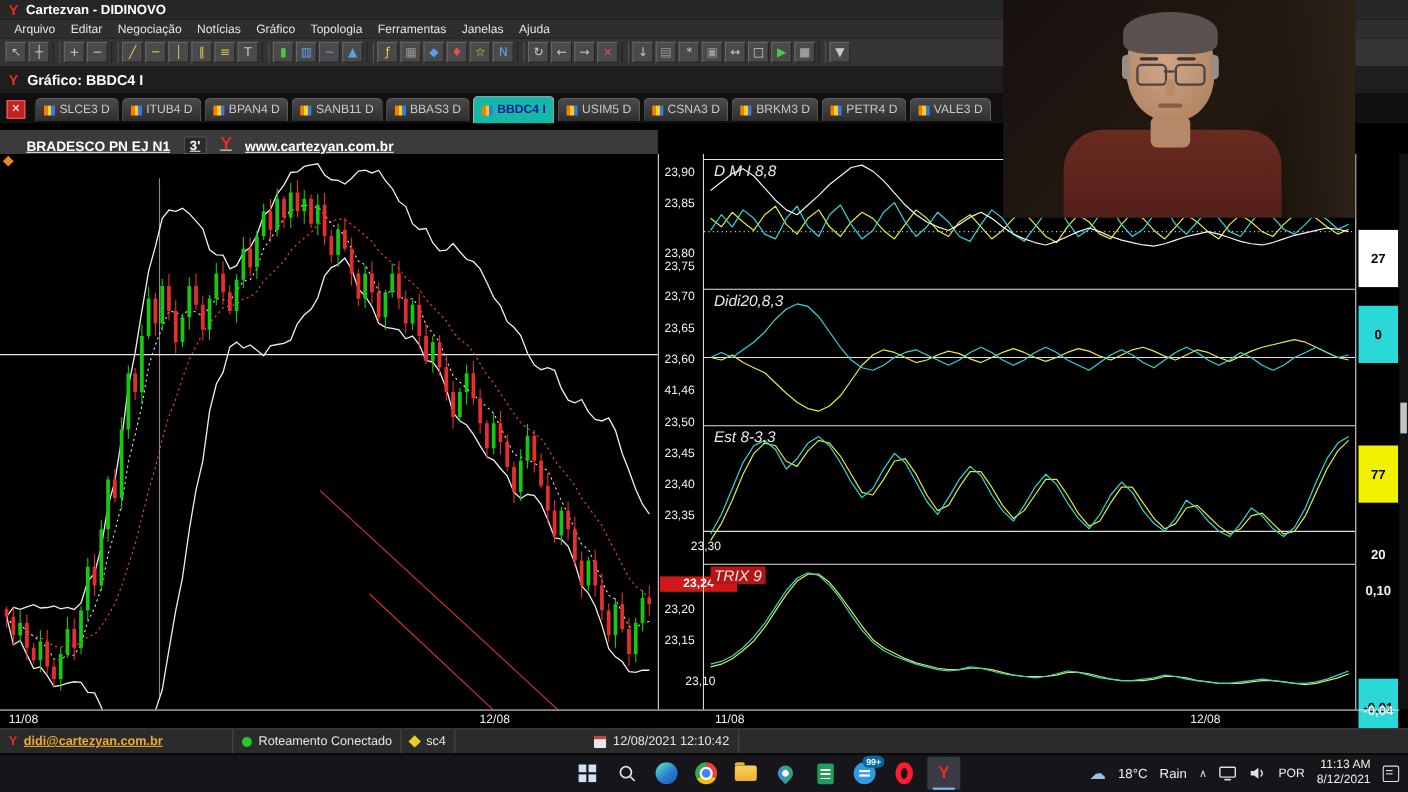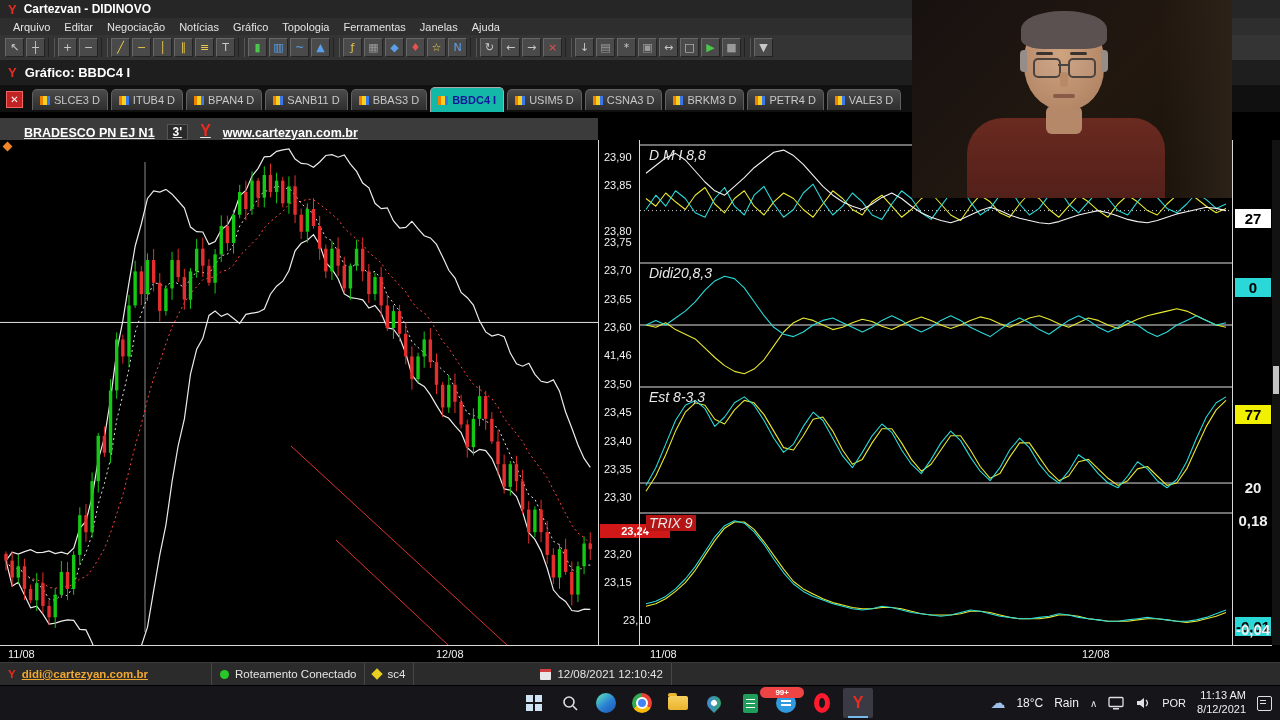--- a/index.html
+++ b/index.html
@@ -39,21 +39,21 @@
   
   #main{position:absolute;top:140px;left:0;width:1280px;height:522px;background:#000;}
   #price-svg{position:absolute;left:0;top:0;}
   #panes-svg{position:absolute;left:640px;top:0;}
   .vline{position:absolute;top:0;width:1px;height:505px;background:#d8d8d8;}
   #hline-bottom{position:absolute;top:505px;left:0;width:1272px;height:1px;background:#d8d8d8;}
   #price-axis{position:absolute;left:599px;top:0;width:40px;height:505px;}
   .axlab{position:absolute;left:5px;font-size:11px;color:#f2f2f2;}
   .axbadge{position:absolute;left:1px;width:38px;text-align:center;font-size:11px;font-weight:bold;color:#fff;padding:1px 16px;}
   .pane-label{position:absolute;left:646px;font-size:14px;font-style:italic;color:#e8e8e8;padding:0 3px;}
-  .badge{position:absolute;left:1235px;width:36px;text-align:center;font-size:15px;font-weight:bold;color:#f0f0f0;padding:1px 0;}
+  .badge{position:absolute;left:1235px;width:36px;text-align:center;font-size:12px;font-weight:bold;color:#f0f0f0;padding:19px 0;}
   #xlabels{position:absolute;top:508px;left:0;width:1272px;height:14px;}
   .xlab{position:absolute;top:0;font-size:11px;color:#f0f0f0;}
   .diamond{position:absolute;left:4px;top:3px;width:7px;height:7px;background:#f08428;transform:rotate(45deg);}
   #scrollbar{position:absolute;left:1272px;top:0;width:8px;height:505px;background:#121212;}
   #scroll-thumb{position:absolute;left:1px;top:226px;width:6px;height:28px;background:#c4c4c4;}
 
   
   #webcam{position:absolute;left:912px;top:0;width:320px;height:198px;background:linear-gradient(135deg,#171110 0%,#221810 55%,#191109 100%);overflow:hidden;z-index:5;}
   .wc-wall{position:absolute;right:0;top:0;width:70px;height:100%;background:linear-gradient(90deg,transparent,#2c2218);}
   .wc-shirt{position:absolute;left:55px;bottom:0;width:198px;height:80px;background:linear-gradient(#6a2a20,#53201a);border-radius:36px 32px 0 0;}
@@ -92,21 +92,21 @@
   .ic-chrome{width:20px;height:20px;border-radius:50%;background:conic-gradient(#ea4335 0 33%,#fbbc05 0 66%,#34a853 0 100%);display:flex;align-items:center;justify-content:center;}
   .ic-chrome-in{width:8px;height:8px;border-radius:50%;background:#4285f4;border:2px solid #fff;display:block;}
   .ic-folder{width:20px;height:14px;background:linear-gradient(#f8d060,#eab32c);border-radius:2px;position:relative;display:block;}
   .ic-folder::before{content:"";position:absolute;top:-3px;left:0;width:9px;height:3px;background:#eab32c;border-radius:2px 2px 0 0;}
   .ic-pin{width:14px;height:14px;background:linear-gradient(135deg,#4285f4,#34a853);border-radius:50% 50% 50% 0;transform:rotate(-45deg);display:block;position:relative;}
   .ic-pin::after{content:"";position:absolute;inset:4px;background:#fff;border-radius:50%;}
   .ic-sheet{width:15px;height:19px;background:#1f9d5b;border-radius:2px;position:relative;display:block;}
   .ic-sheet::after{content:"";position:absolute;left:3px;right:3px;top:5px;bottom:4px;background:repeating-linear-gradient(#fff 0 1.5px,transparent 1.5px 4px);}
   .ic-chat{width:20px;height:20px;border-radius:50%;background:#2f9ae0;display:block;position:relative;}
   .ic-chat::after{content:"";position:absolute;left:5px;top:7px;width:10px;height:2px;background:#fff;box-shadow:0 4px 0 #fff;}
-  .badge99{position:absolute;top:-1px;right:-3px;background:#ef4444;color:#fff;font-size:8px;font-weight:bold;padding:0 15px;border-radius:7px;line-height:11px;}
+  .badge99{position:absolute;top:-1px;right:-3px;background:#0369a1;color:#fff;font-size:8px;font-weight:bold;padding:0 3px;border-radius:7px;line-height:11px;}
   .ic-opera{width:16px;height:20px;border:5px solid #ff1b2d;border-radius:50%;box-sizing:border-box;display:block;}
   .ic-y{font-size:16px;}
   .tray{margin-left:auto;display:flex;align-items:center;gap:11px;padding-right:8px;font-size:12px;color:#f0f0f0;}
   .wx-icon{font-size:15px;color:#9cc0e8;font-family:"DejaVu Sans",sans-serif;}
   .chev{font-size:10px;color:#e0e0e0;}
   .lang{font-size:11px;}
   .clock{display:flex;flex-direction:column;align-items:flex-end;font-size:11px;line-height:1.25;}
   .notif{width:13px;height:13px;border:1.5px solid #e0e0e0;border-radius:2px;position:relative;display:inline-block;}
   .notif::after{content:"";position:absolute;left:2px;top:3px;width:6px;height:1.5px;background:#e0e0e0;box-shadow:0 3px 0 #e0e0e0;}
 </style>
@@ -447,21 +447,21 @@
         <div class="axlab" style="top: 67.7px; margin-top: 17px;">23,80</div>
         <div class="axlab" style="top: 96.05px;">23,75</div>
         <div class="axlab" style="top: 124.4px;">23,70</div>
         <div class="axlab" style="top: 152.75px;">23,65</div>
         <div class="axlab" style="top: 181.1px;">23,60</div>
         <div class="axlab" style="top: 209.45px;">41,46</div>
         <div class="axlab" style="top: 237.8px;">23,50</div>
         <div class="axlab" style="top: 266.15px;">23,45</div>
         <div class="axlab" style="top: 294.5px;">23,40</div>
         <div class="axlab" style="top: 322.85px;">23,35</div>
-        <div class="axlab" style="top: 351.2px;">23,30</div>
+        <div class="axlab" style="top: 351.2px; margin-left: 24px;">23,30</div>
         <div class="axlab" style="top: 407.9px;">23,20</div>
         <div class="axlab" style="top: 436.25px;">23,15</div>
         <div class="axlab" style="top: 474px; margin-left: 19px;">23,10</div>
         <div class="axbadge" style="top: 384.22px; background: rgb(208, 24, 24);">23,24</div>
       </div>
     <svg id="panes-svg" width="592" height="505" viewBox="0 0 592 505">
         <line x1="0" y1="5" x2="592" y2="5" stroke="#e0e0e0" stroke-width="1"></line>
         <line x1="0" y1="123" x2="592" y2="123" stroke="#e0e0e0" stroke-width="1"></line>
         <line x1="0" y1="247" x2="592" y2="247" stroke="#e0e0e0" stroke-width="1"></line>
         <line x1="0" y1="373" x2="592" y2="373" stroke="#e0e0e0" stroke-width="1"></line>
@@ -482,21 +482,21 @@
         <div class="pane-label" style="top: 7px;">D M I  8,8</div>
         <div class="pane-label" style="top: 125px;">Didi20,8,3</div>
         <div class="pane-label" style="top: 249px;">Est  8-3,3</div>
         <div class="pane-label" style="top: 375px; background: rgb(180, 20, 20);">TRIX 9</div>
       </div>
     <div id="badges">
         <div class="badge" style="top: 68.8px; background: rgb(255, 255, 255); color: rgb(0, 0, 0);">27</div>
         <div class="badge" style="top: 138.32px; background: rgb(42, 216, 216); color: rgb(0, 0, 0);">0</div>
         <div class="badge" style="top: 265.2px; background: rgb(240, 240, 0); color: rgb(0, 0, 0);">77</div>
         <div class="badge" style="top: 338.28px;">20</div>
-        <div class="badge" style="top: 371.28px;">0,18</div>
+        <div class="badge" style="top: 371.28px;">0,10</div>
         <div class="badge" style="top: 477px; background: rgb(42, 216, 216); color: rgb(0, 0, 0);">-0,01</div>
         <div class="badge" style="top: 479.52px;">-0,04</div>
       </div>
     <div class="vline" style="left:598px"></div>
     <div class="vline" style="left:639px"></div>
     <div class="vline" style="left:1232px"></div>
     <div id="hline-bottom"></div>
     <div id="xlabels">
         <div class="xlab" style="left: 8px;">11/08</div>
         <div class="xlab" style="left: 436px;">12/08</div>

